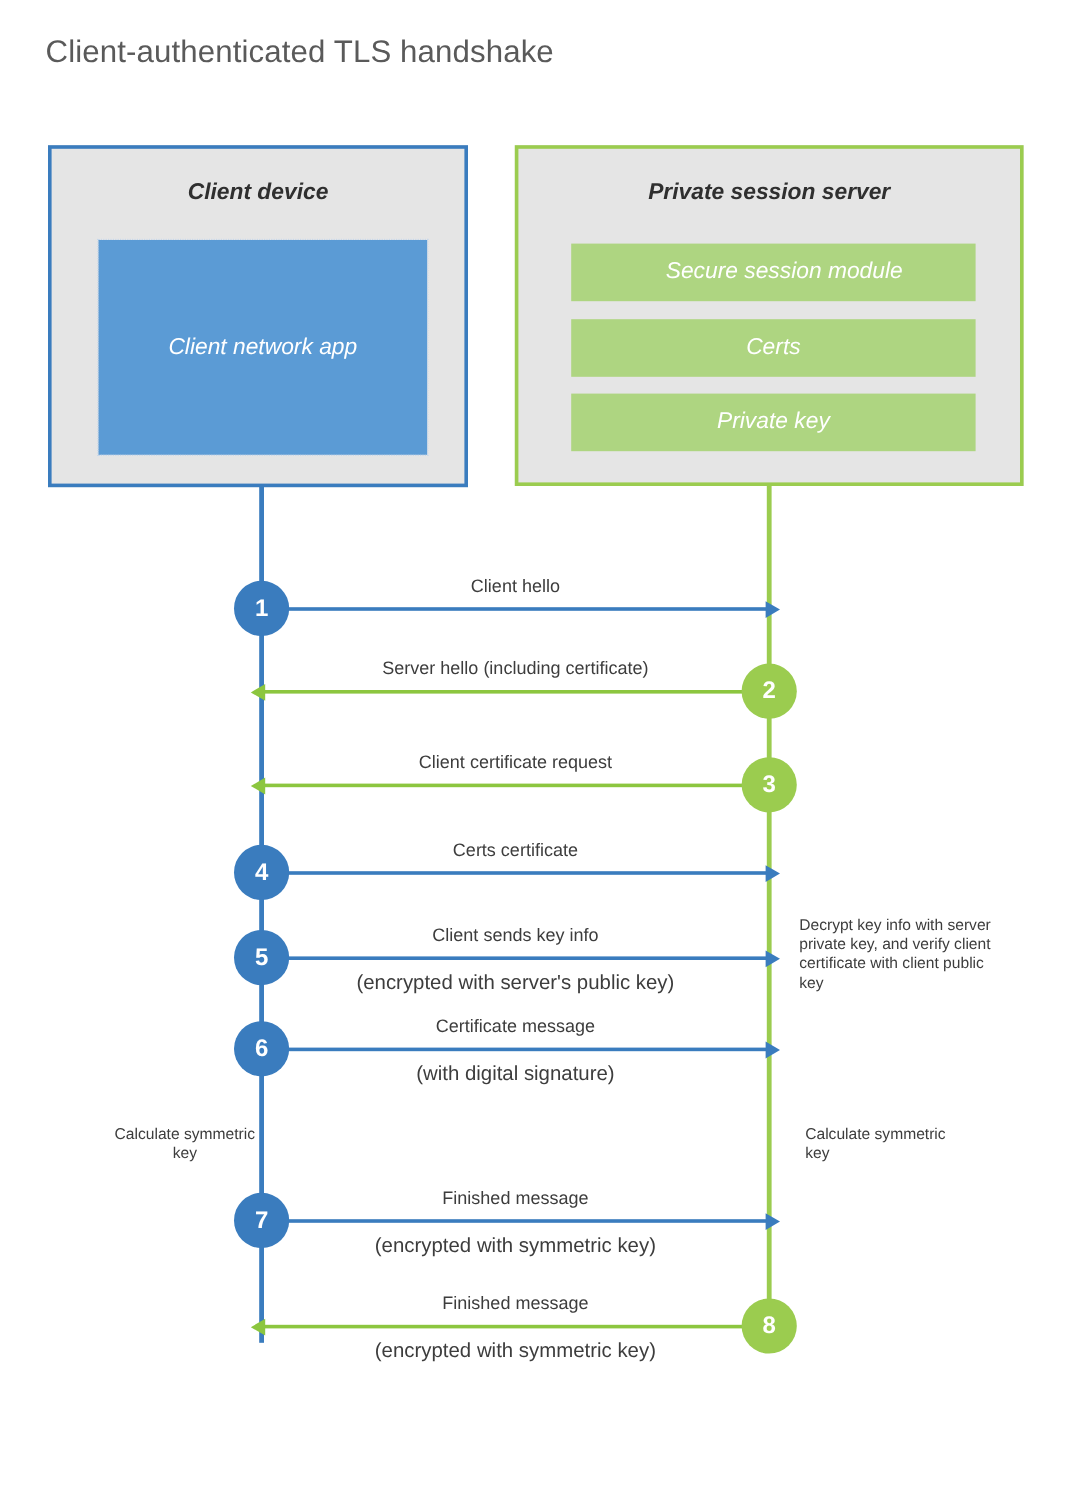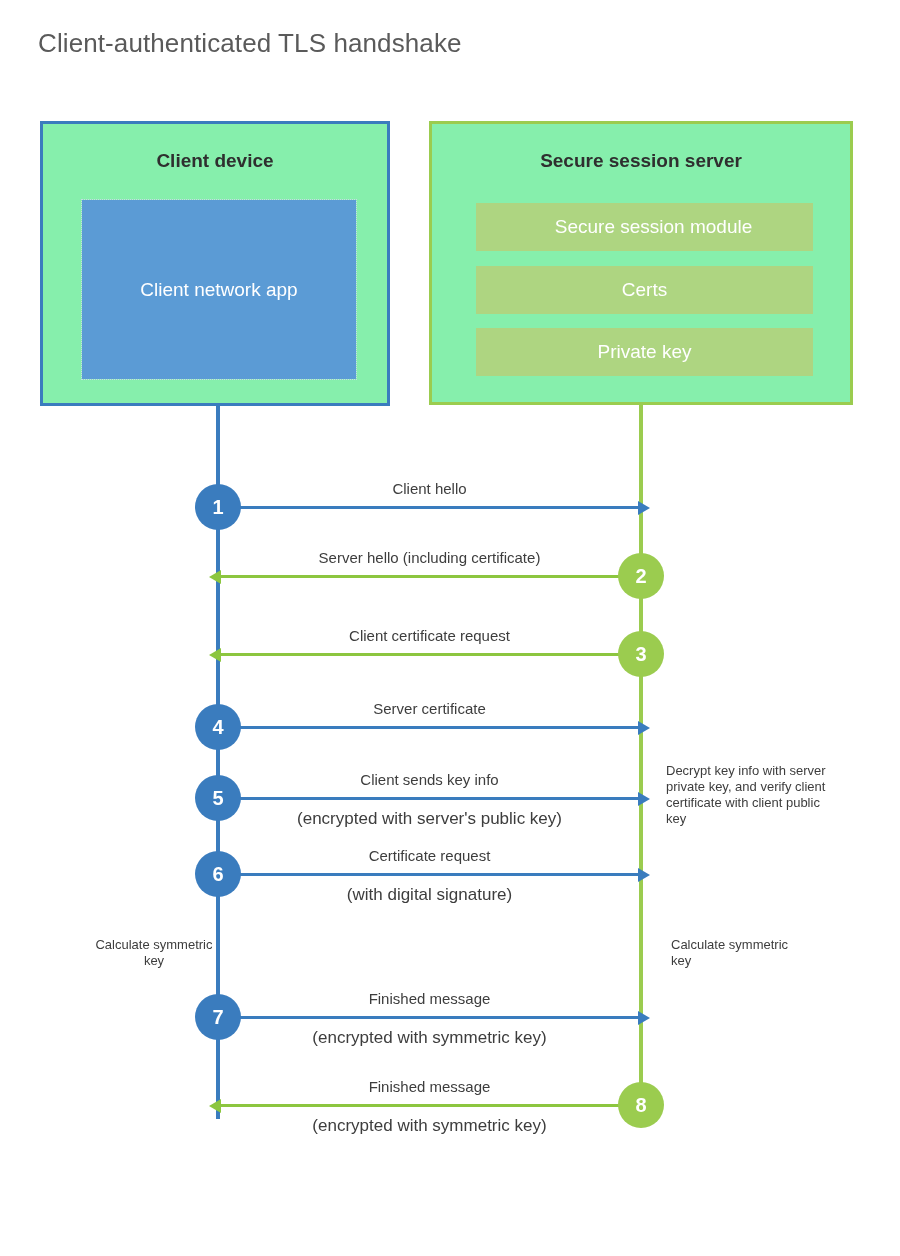--- a/index.html
+++ b/index.html
@@ -20,22 +20,23 @@
     font-size:26px;
     font-weight:400;
     color:#5a5a5a;
     letter-spacing:0.1px;
     white-space:nowrap;
   }
 
   
   .node-box{
     position:absolute;
-    background:#86efac;
+    background:#e5e5e5;
     box-sizing:border-box;
+    font-style:italic;
   }
   #client-box{
     left:40px;top:121px;width:350px;height:285px;
     border:3px solid #3a7cbe;
   }
   #server-box{
     left:429px;top:121px;width:424px;height:284px;
     border:3px solid #9bcc4f;
   }
   .node-title{
@@ -137,21 +138,21 @@
 <div class="canvas">
 
   <div class="page-title">Client-authenticated TLS handshake</div>
 
   <div class="node-box" id="client-box">
     <div class="node-title">Client device</div>
     <div class="app-block">Client network app</div>
   </div>
 
   <div class="node-box" id="server-box">
-    <div class="node-title">Secure session server</div>
+    <div class="node-title">Private session server</div>
     <div class="srv-bar" id="srv-bar-0">Secure session module</div>
     <div class="srv-bar" id="srv-bar-2">Private key</div>
     <div class="srv-bar" id="srv-bar-1">Certs</div>
   </div>
 
   <div class="lifeline" id="client-lifeline"></div>
   <div class="lifeline" id="server-lifeline"></div>
 
   <div id="flow-layer">
       <div class="step-circle blue" style="left: 195px; top: 484px;">1</div>
@@ -166,32 +167,32 @@
       <div class="msg-label" style="left: 218px; width: 423px; top: 549px;">Server hello (including certificate)</div>
       <div class="step-circle green" style="left: 618px; top: 631px;">3</div>
       <div class="msg-arrow green" style="left: 220px; width: 419px; top: 653px;">
         <span class="head left"></span>
       </div>
       <div class="msg-label" style="left: 218px; width: 423px; top: 627px;">Client certificate request</div>
       <div class="step-circle blue" style="left: 195px; top: 704px;">4</div>
       <div class="msg-arrow blue" style="left: 220px; width: 419px; top: 726px;">
         <span class="head right"></span>
       </div>
-      <div class="msg-label" style="left: 218px; width: 423px; top: 700px;">Server certificate</div>
+      <div class="msg-label" style="left: 218px; width: 423px; top: 700px;">Certs certificate</div>
       <div class="step-circle blue" style="left: 195px; top: 775px;">5</div>
       <div class="msg-arrow blue" style="left: 220px; width: 419px; top: 797px;">
         <span class="head right"></span>
       </div>
       <div class="msg-label" style="left: 218px; width: 423px; top: 771px;">Client sends key info</div>
       <div class="msg-sub" style="left: 218px; width: 423px; top: 809px;">(encrypted with server's public key)</div>
       <div class="step-circle blue" style="left: 195px; top: 851px;">6</div>
       <div class="msg-arrow blue" style="left: 220px; width: 419px; top: 873px;">
         <span class="head right"></span>
       </div>
-      <div class="msg-label" style="left: 218px; width: 423px; top: 847px;">Certificate request</div>
+      <div class="msg-label" style="left: 218px; width: 423px; top: 847px;">Certificate message</div>
       <div class="msg-sub" style="left: 218px; width: 423px; top: 885px;">(with digital signature)</div>
       <div class="step-circle blue" style="left: 195px; top: 994px;">7</div>
       <div class="msg-arrow blue" style="left: 220px; width: 419px; top: 1016px;">
         <span class="head right"></span>
       </div>
       <div class="msg-label" style="left: 218px; width: 423px; top: 990px;">Finished message</div>
       <div class="msg-sub" style="left: 218px; width: 423px; top: 1028px;">(encrypted with symmetric key)</div>
       <div class="step-circle green" style="left: 618px; top: 1082px;">8</div>
       <div class="msg-arrow green" style="left: 220px; width: 419px; top: 1104px;">
         <span class="head left"></span>

